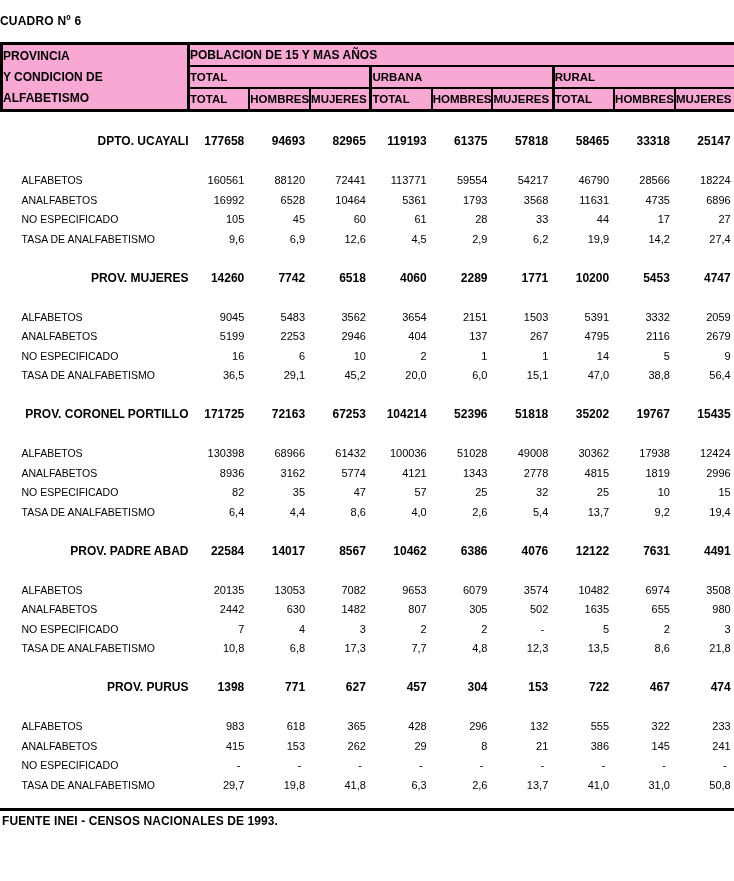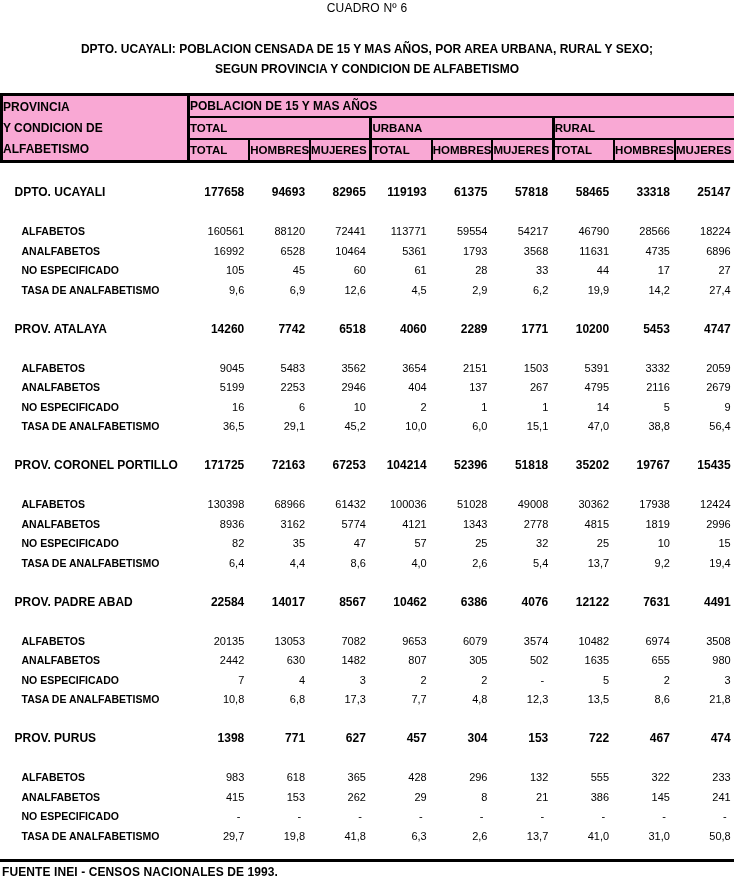--- a/index.html
+++ b/index.html
@@ -10,24 +10,23 @@
     font-family: "Liberation Sans", sans-serif;
   }
   .page {
     position: relative;
     width: 734px;
     height: 881px;
     overflow: hidden;
     background: #ffffff;
   }
   .doc-title {
-    text-align: center;
-    font-weight: normal;
+    font-weight: bold;
     font-size: 12px;
-    padding-top: 1px;
+    padding-top: 14px;
     letter-spacing: 0.2px;
   }
   .doc-subtitle {
     text-align: center;
     font-weight: bold;
     font-size: 12px;
     line-height: 20px;
     margin-top: 24px;
   }
   table.census {
@@ -69,22 +68,22 @@
     padding: 0;
     height: 19.5px;
     font-size: 11px;
     white-space: nowrap;
     overflow: hidden;
     vertical-align: middle;
   }
   tbody td.num { text-align: right; padding-right: 5px; }
   tbody td.num.dash { padding-right: 9px; }
   tr.block-head td { font-weight: bold; font-size: 12px; }
-  td.head-lbl { text-align: left; padding-left: 13px; }
-  td.sub-lbl  { text-align: left; padding-left: 20px; font-size: 10.5px; font-weight: bold; }
+  td.head-lbl { text-align: right; padding-left: 13px; }
+  td.sub-lbl  { text-align: left; padding-left: 20px; font-size: 10.5px; }
   tr.spacer td { height: 19.5px; }
 
   .footer-rule {
     border-top: 3px solid #000000;
     margin-top: 13px;
     width: 734px;
   }
   .source-note {
     font-weight: bold;
     font-size: 12px;
@@ -92,24 +91,20 @@
     letter-spacing: 0.1px;
   }
 </style>
 </head>
 <body>
 
 <div class="page">
 
   <div class="doc-title">CUADRO Nº 6</div>
 
-  <div class="doc-subtitle">
-    <div>DPTO. UCAYALI: POBLACION CENSADA DE 15 Y MAS AÑOS, POR AREA URBANA, RURAL Y SEXO;</div>
-    <div>SEGUN PROVINCIA Y CONDICION DE ALFABETISMO</div>
-  </div>
 
   <table class="census">
     <colgroup>
       <col class="c-label">
       <col class="c-num">
         <col class="c-num">
         <col class="c-num">
       <col class="c-num">
         <col class="c-num">
         <col class="c-num">
@@ -207,21 +202,21 @@
           <td class="num">2,9</td>
           <td class="num">6,2</td>
           <td class="num">19,9</td>
           <td class="num">14,2</td>
           <td class="num">27,4</td>
         </tr>
         <tr class="spacer">
           <td colspan="10"></td>
         </tr>
         <tr class="block-head">
-          <td class="head-lbl">PROV. ATALAYA</td>
+          <td class="head-lbl">PROV. MUJERES</td>
           <td class="num">14260</td>
           <td class="num">7742</td>
           <td class="num">6518</td>
           <td class="num">4060</td>
           <td class="num">2289</td>
           <td class="num">1771</td>
           <td class="num">10200</td>
           <td class="num">5453</td>
           <td class="num">4747</td>
         </tr>
@@ -262,21 +257,21 @@
           <td class="num">1</td>
           <td class="num">14</td>
           <td class="num">5</td>
           <td class="num">9</td>
         </tr>
         <tr class="data-row">
           <td class="sub-lbl">TASA DE ANALFABETISMO</td>
           <td class="num">36,5</td>
           <td class="num">29,1</td>
           <td class="num">45,2</td>
-          <td class="num">10,0</td>
+          <td class="num">20,0</td>
           <td class="num">6,0</td>
           <td class="num">15,1</td>
           <td class="num">47,0</td>
           <td class="num">38,8</td>
           <td class="num">56,4</td>
         </tr>
         <tr class="spacer">
           <td colspan="10"></td>
         </tr>
         <tr class="block-head">

